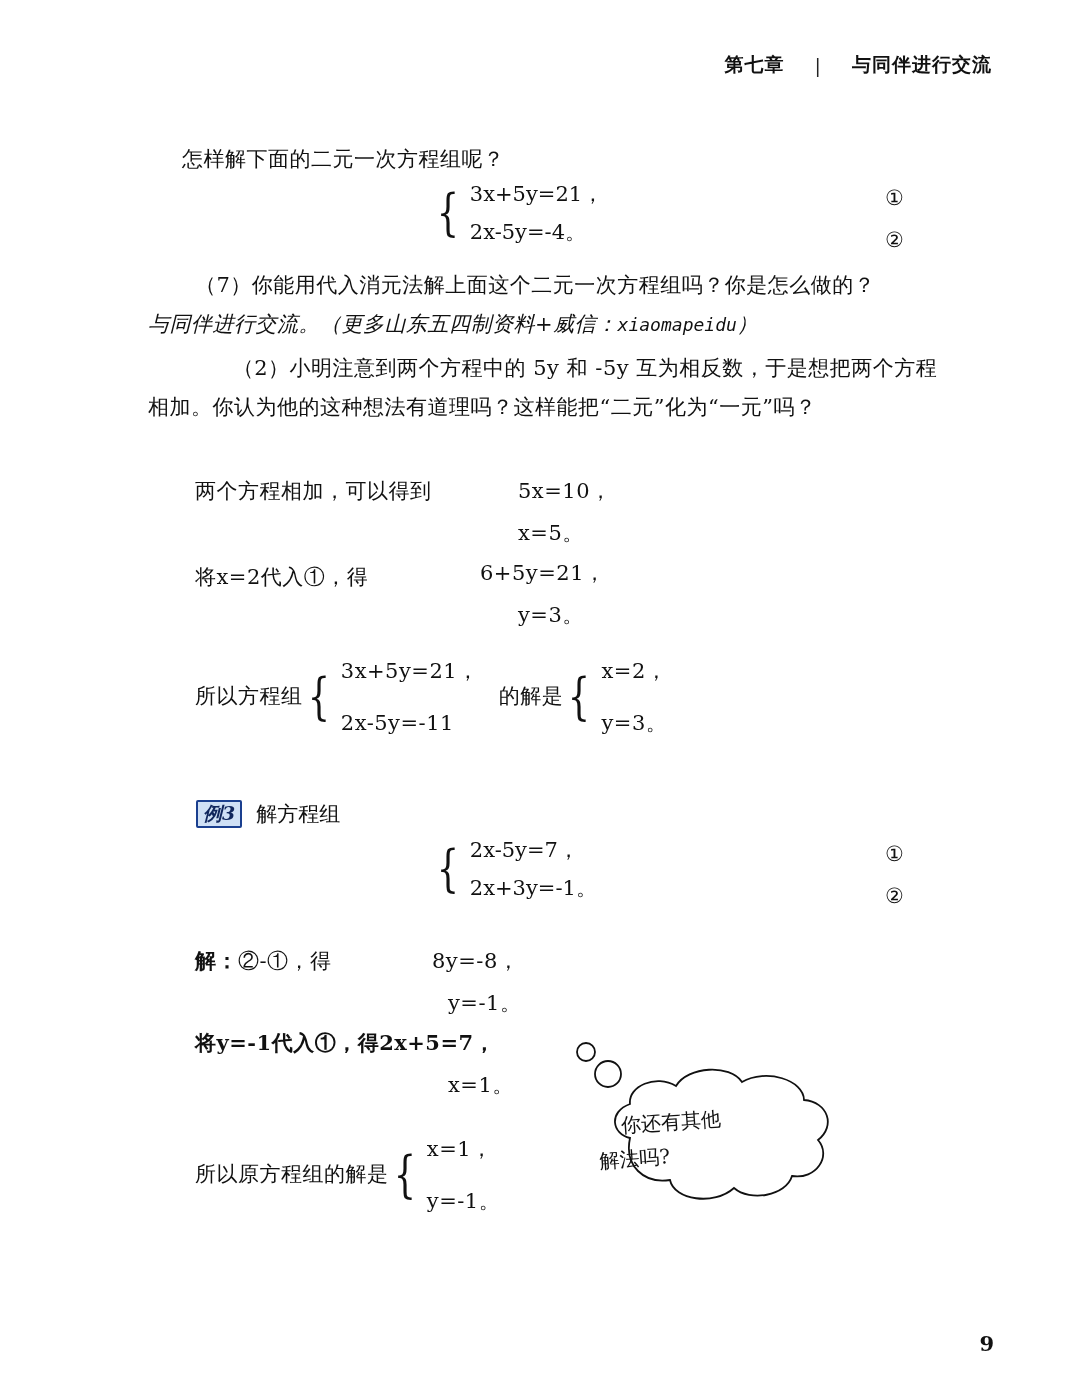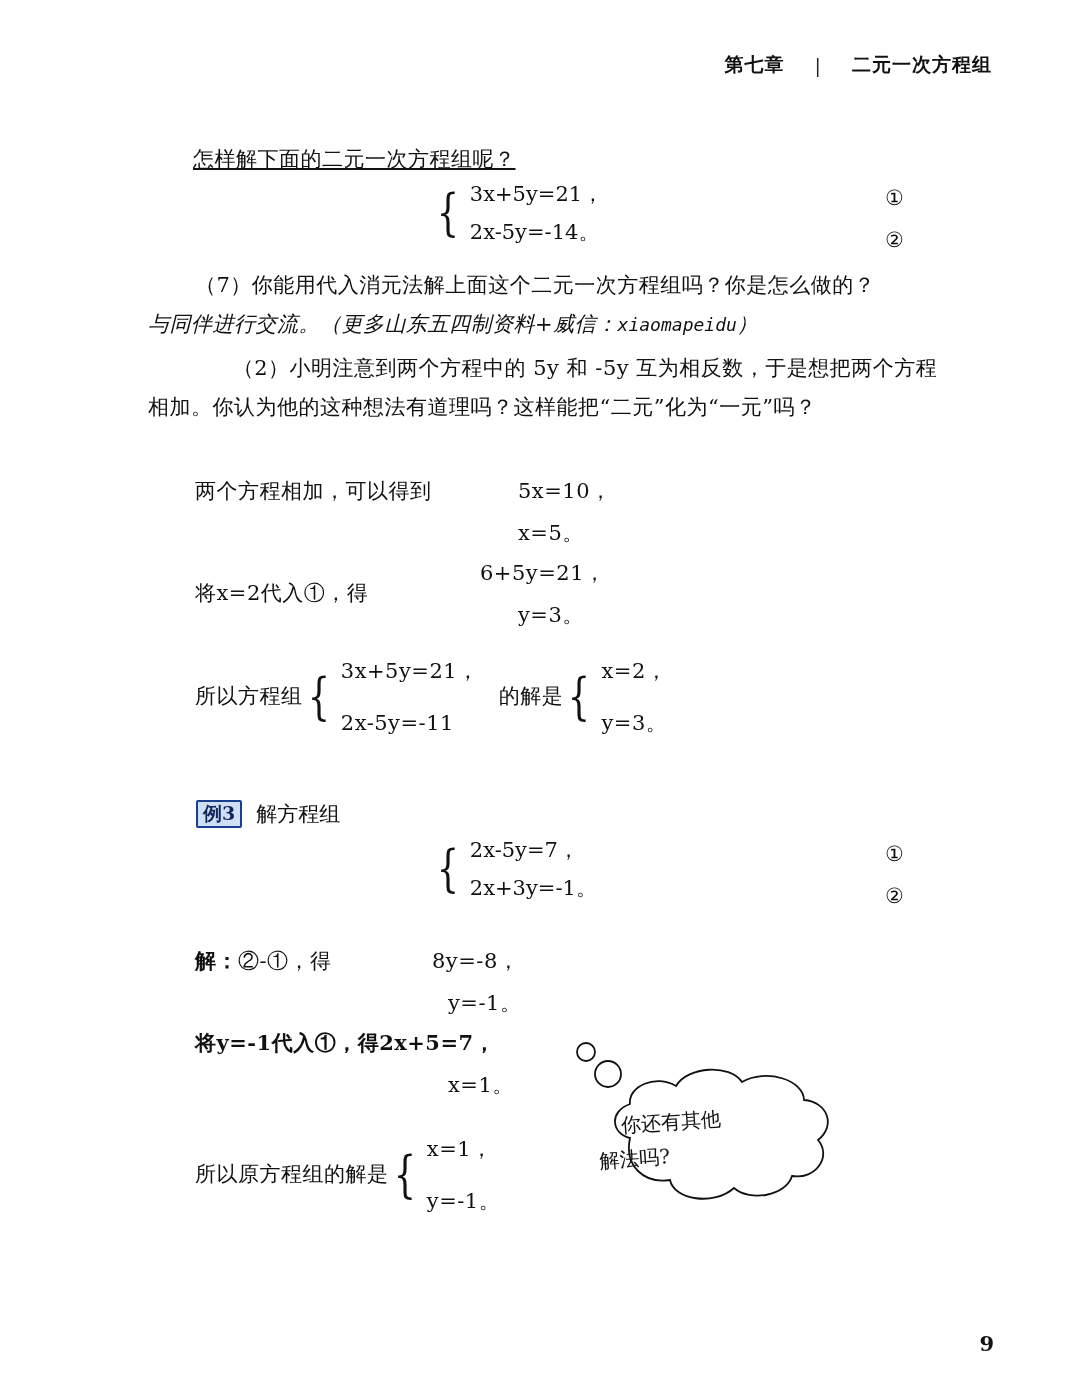--- a/index.html
+++ b/index.html
@@ -91,20 +91,21 @@
     display: inline-block;
     border: 2px solid #1a3f8f;
     background: #cfe0f5;
     color: #10265c;
     font-size: 19px;
     font-weight: bold;
     padding: 1px 5px 2px 5px;
     line-height: 1.1;
     border-radius: 2px;
     letter-spacing: 0;
+    font-style: italic;
   }
 
   
   .bubble-wrap {
     position: absolute;
     left: 560px;
     top: 1030px;
     width: 300px;
     height: 190px;
   }
@@ -128,50 +129,50 @@
   }
 </style>
 </head>
 <body>
 
 <div class="page">
 
   <div class="header">
     <span>第七章</span>
     <span class="sep">|</span>
-    <span>二元一次方程组</span>
-  </div>
-
-  <div class="para" style="left:193px; top:138px;text-decoration:underline;">怎样解下面的二元一次方程组呢？</div>
+    <span>与同伴进行交流</span>
+  </div>
+
+  <div class="para" style="left:182px; top:138px;">怎样解下面的二元一次方程组呢？</div>
 
   <div style="position:absolute; left:432px; top:180px;">
     <span class="sys">
       <span class="brace">{</span>
       <span class="sys-lines">
         <div class="math">3x+5y=21，</div>
-        <div class="math">2x-5y=-14。</div>
+        <div class="math">2x-5y=-4。</div>
       </span>
     </span>
   </div>
   <div class="circnum" style="position:absolute; left:885px; top:186px;">①</div>
   <div class="circnum" style="position:absolute; left:885px; top:228px;">②</div>
 
   <div class="para" style="left:195px; top:264px; width:760px;">（7）你能用代入消元法解上面这个二元一次方程组吗？你是怎么做的？</div>
   <div class="para" style="left:148px; top:303px; width:820px;font-style:italic;">
     <span>与同伴进行交流。（更多山东五四制资料+威信：</span><span class="mono">xiaomapeidu</span><span>）</span>
   </div>
 
   <div class="para" style="left:195px; top:347px; width:780px;text-align:center;">（2）小明注意到两个方程中的 5y 和 -5y 互为相反数，于是想把两个方程</div>
   <div class="para" style="left:195px; top:470px;">两个方程相加，可以得到</div>
 
   <div class="para" style="left:148px; top:386px; width:820px;">相加。你认为他的这种想法有道理吗？这样能把“二元”化为“一元”吗？</div>
   <div class="para math" style="left:518px; top:470px;">5x=10，</div>
   <div class="para math" style="left:518px; top:512px;">x=5。</div>
 
-  <div class="para" style="left:195px; top:572px;text-align:right;">将x=2代入①，得</div>
+  <div class="para" style="left:195px; top:556px;text-align:right;">将x=2代入①，得</div>
   <div class="para math" style="left:480px; top:552px;">6+5y=21，</div>
   <div class="para math" style="left:518px; top:594px;">y=3。</div>
 
   <div class="para" style="left:195px; top:650px;">
     <span>所以方程组</span><span class="sys" style="vertical-align:middle;">
       <span class="brace">{</span>
       <span class="sys-lines">
         <div class="math">3x+5y=21，</div>
         <div class="math">2x-5y=-11</div>
       </span>

